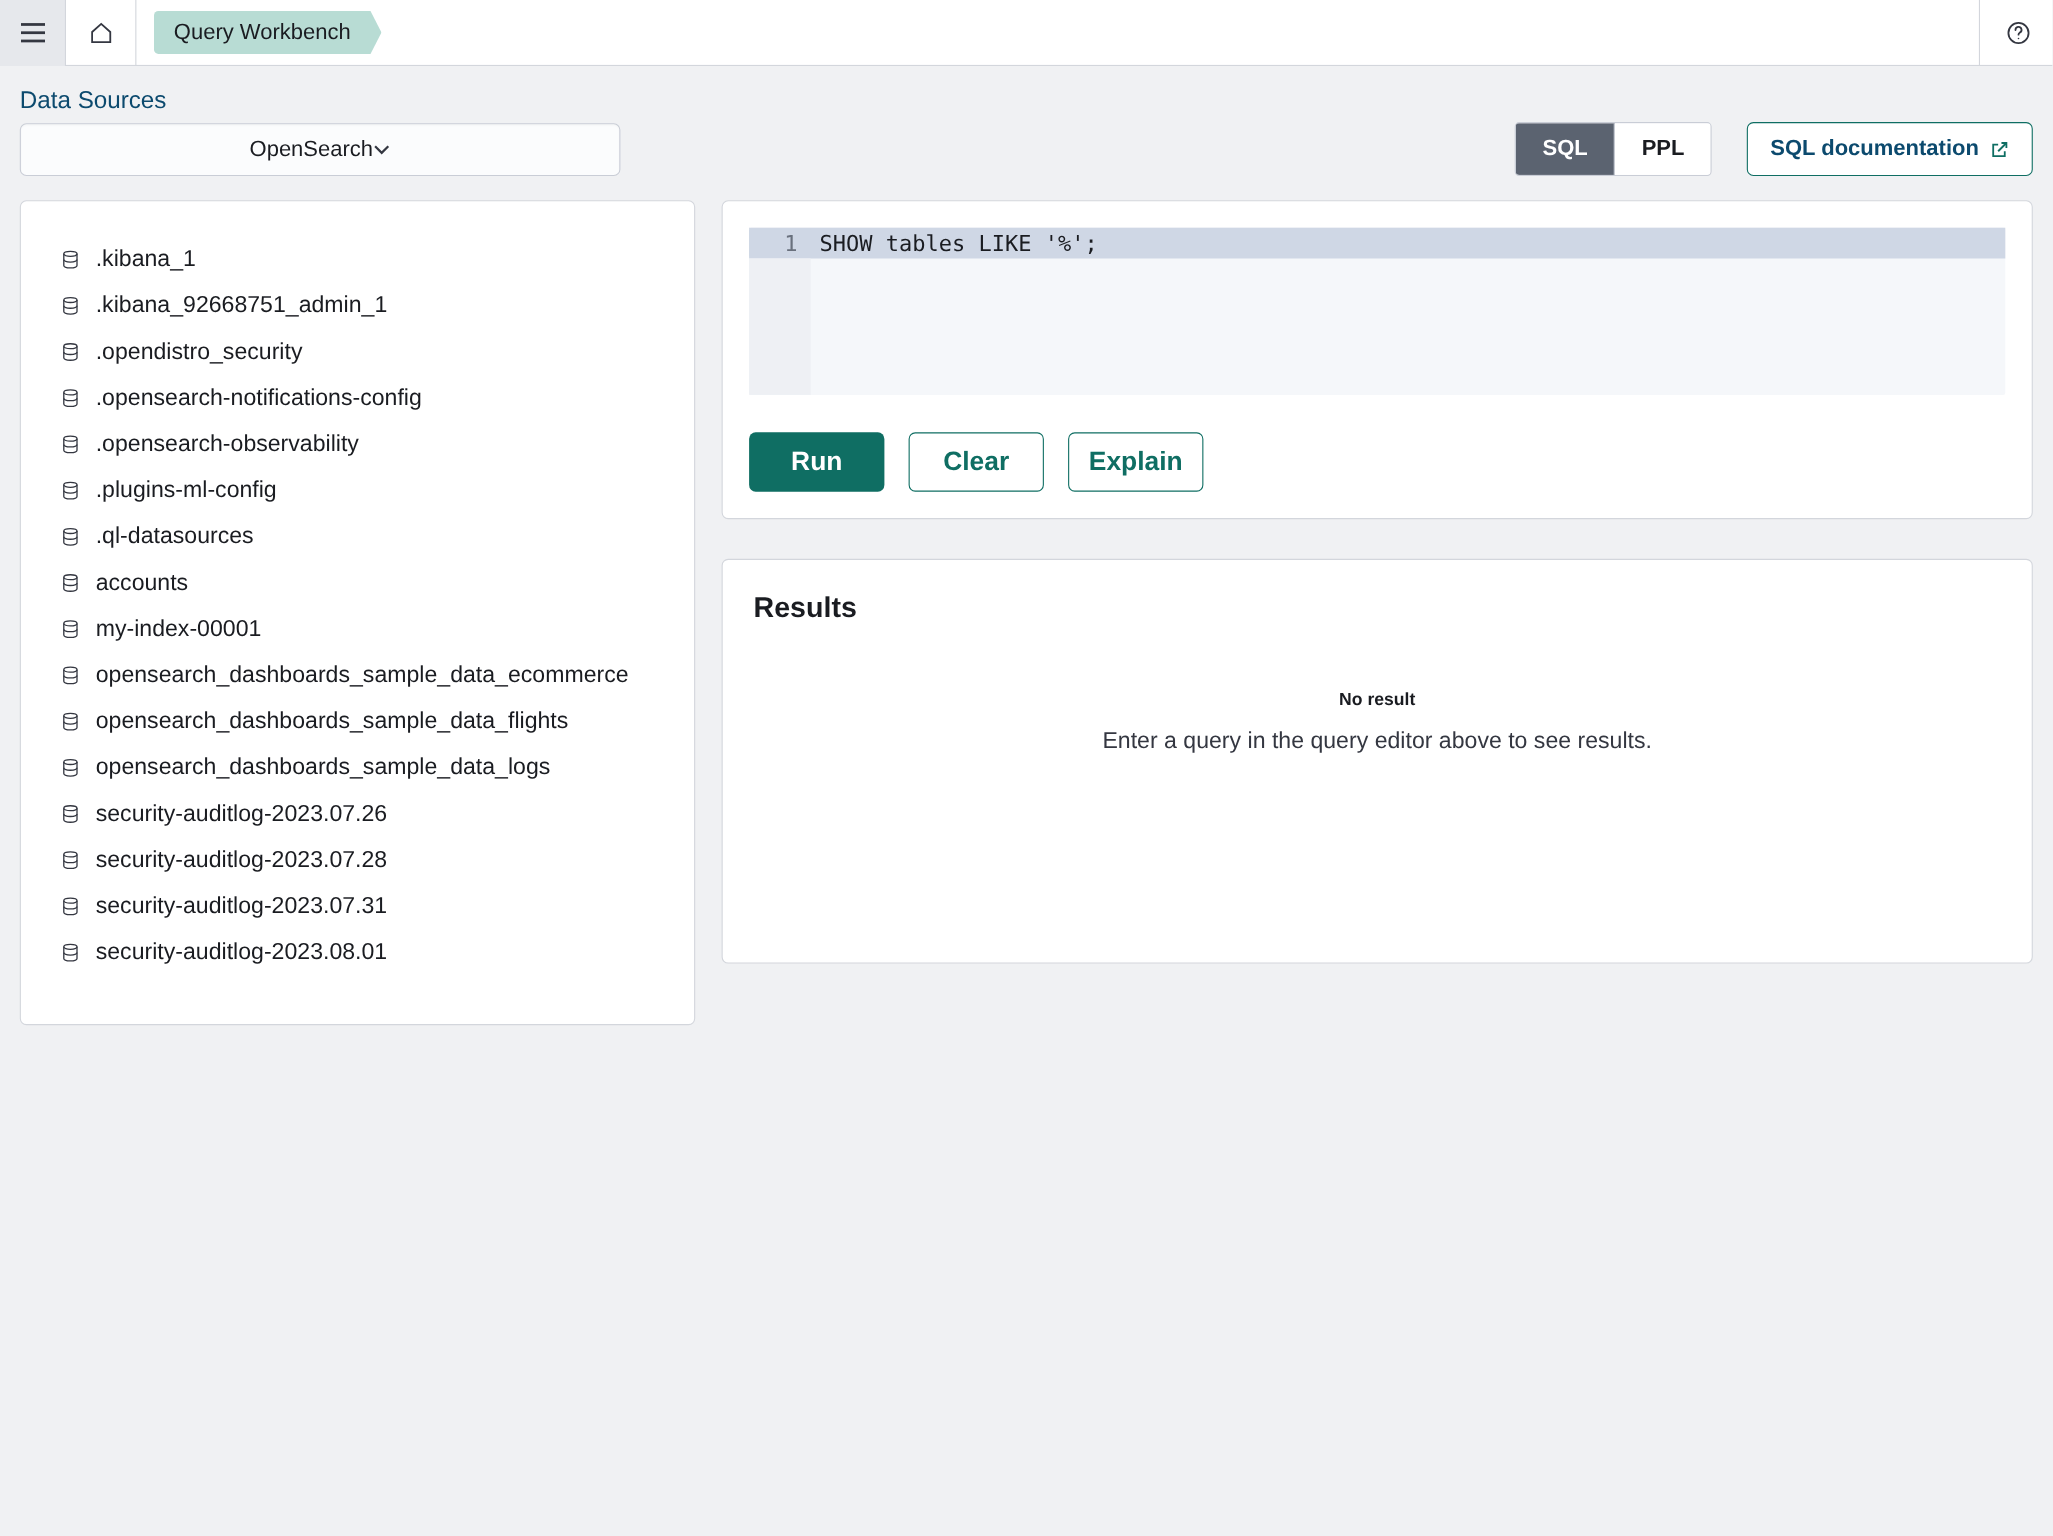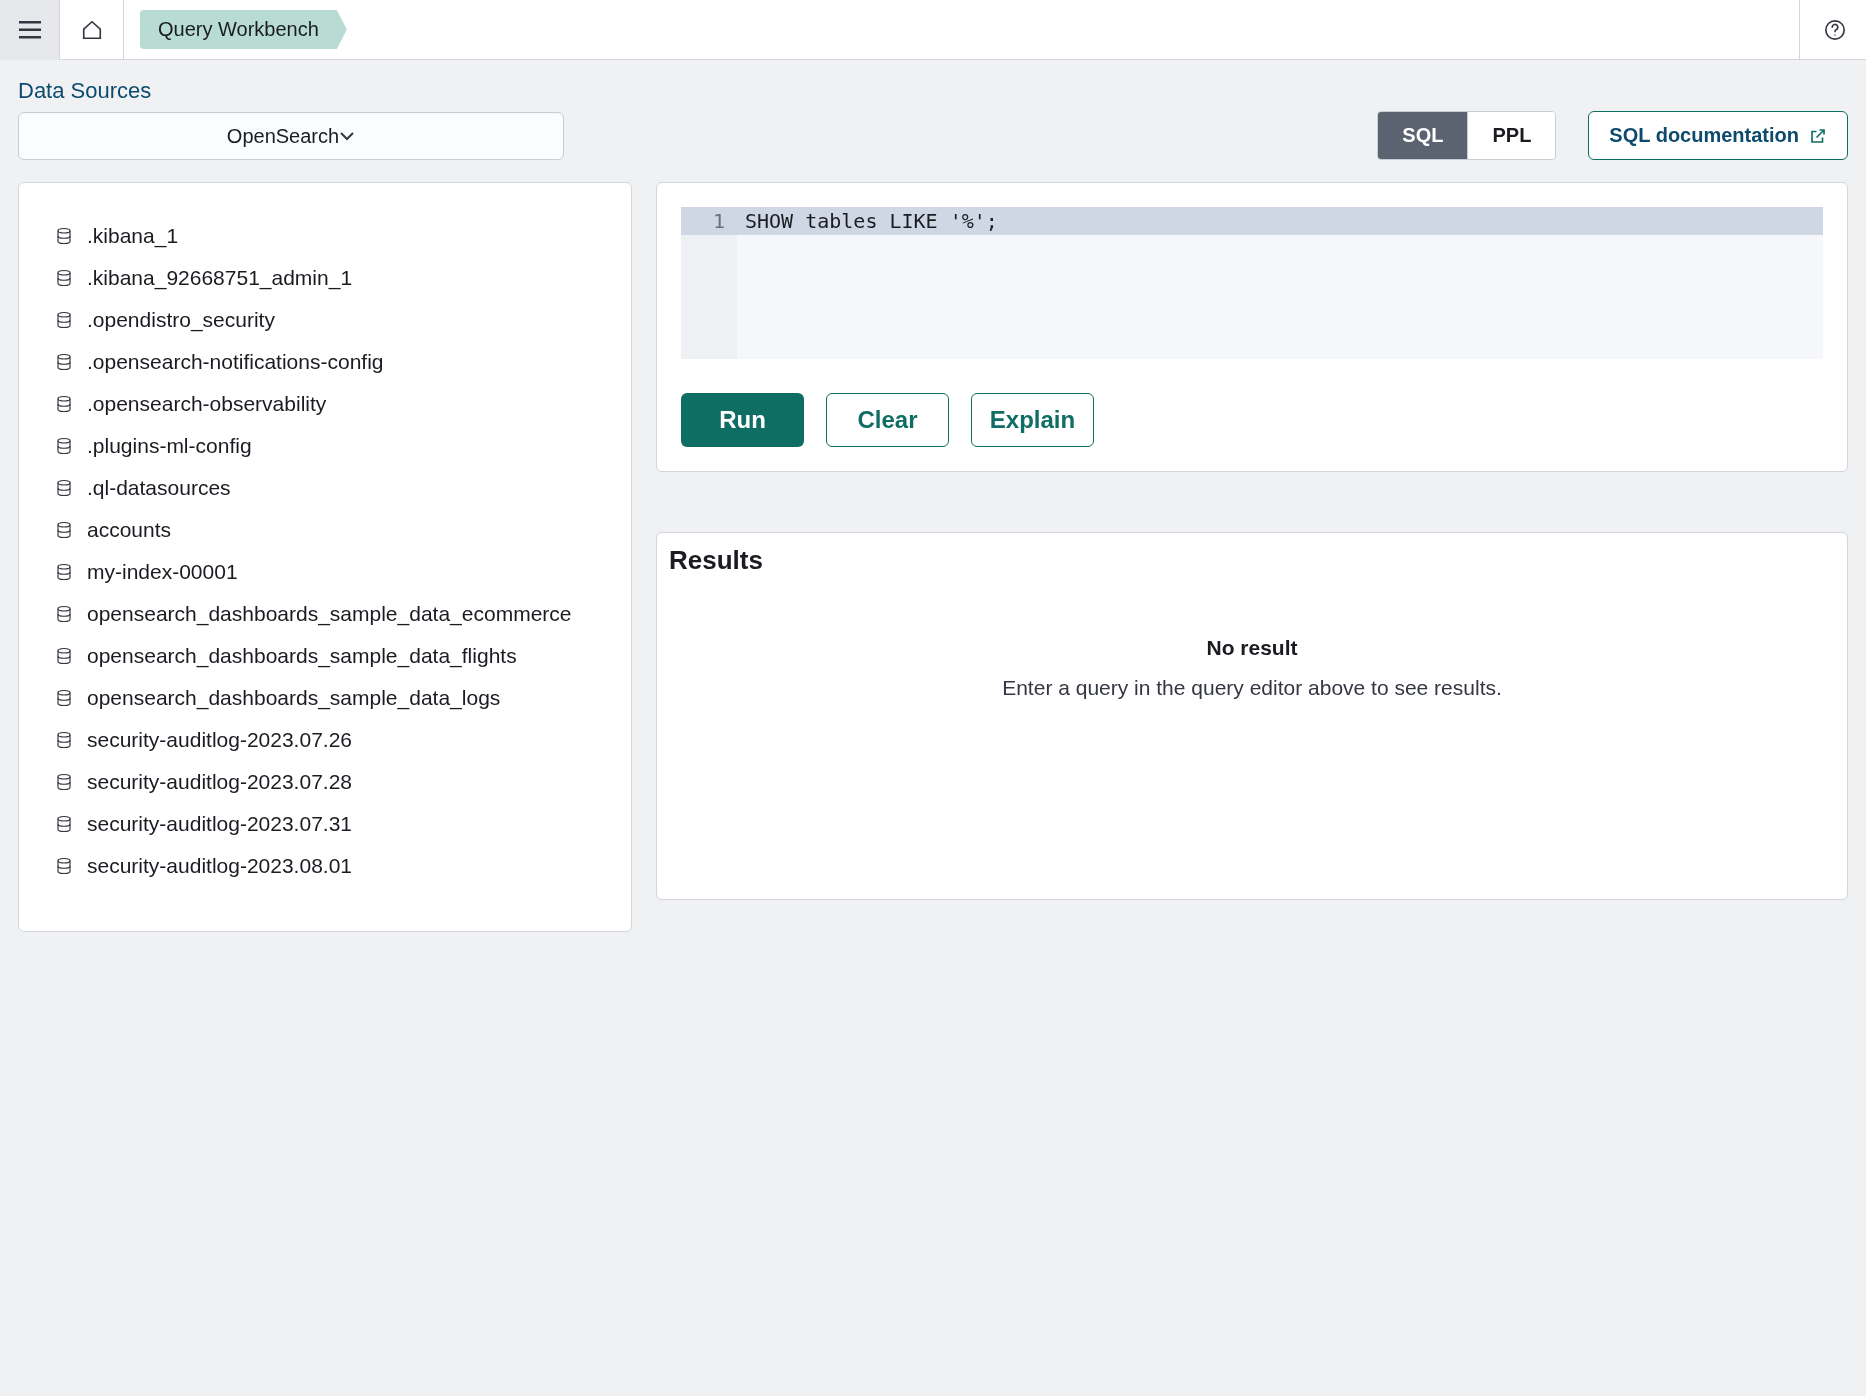--- a/index.html
+++ b/index.html
@@ -208,35 +208,34 @@
   background: #0f6e63;
   color: #fff;
   border: none;
 }
 .btn-outline {
   background: #fff;
   color: #0f6e63;
   border: 1px solid #0f6e63;
 }
 .results-panel {
-  padding: 12px;
+  padding: 28px;
   min-height: 368px;
-  margin-top: 24px;
 }
 .results-title {
   font-size: 26px;
   font-weight: 700;
   color: #1a1c21;
   margin-bottom: 60px;
 }
 .no-result {
   text-align: center;
 }
 .no-result-h {
-  font-size: 21px;
+  font-size: 16px;
   font-weight: 700;
   margin-bottom: 16px;
 }
 .no-result-p {
   font-size: 21px;
   color: #343741;
 }
 .table-list {
   list-style: none;
 }

